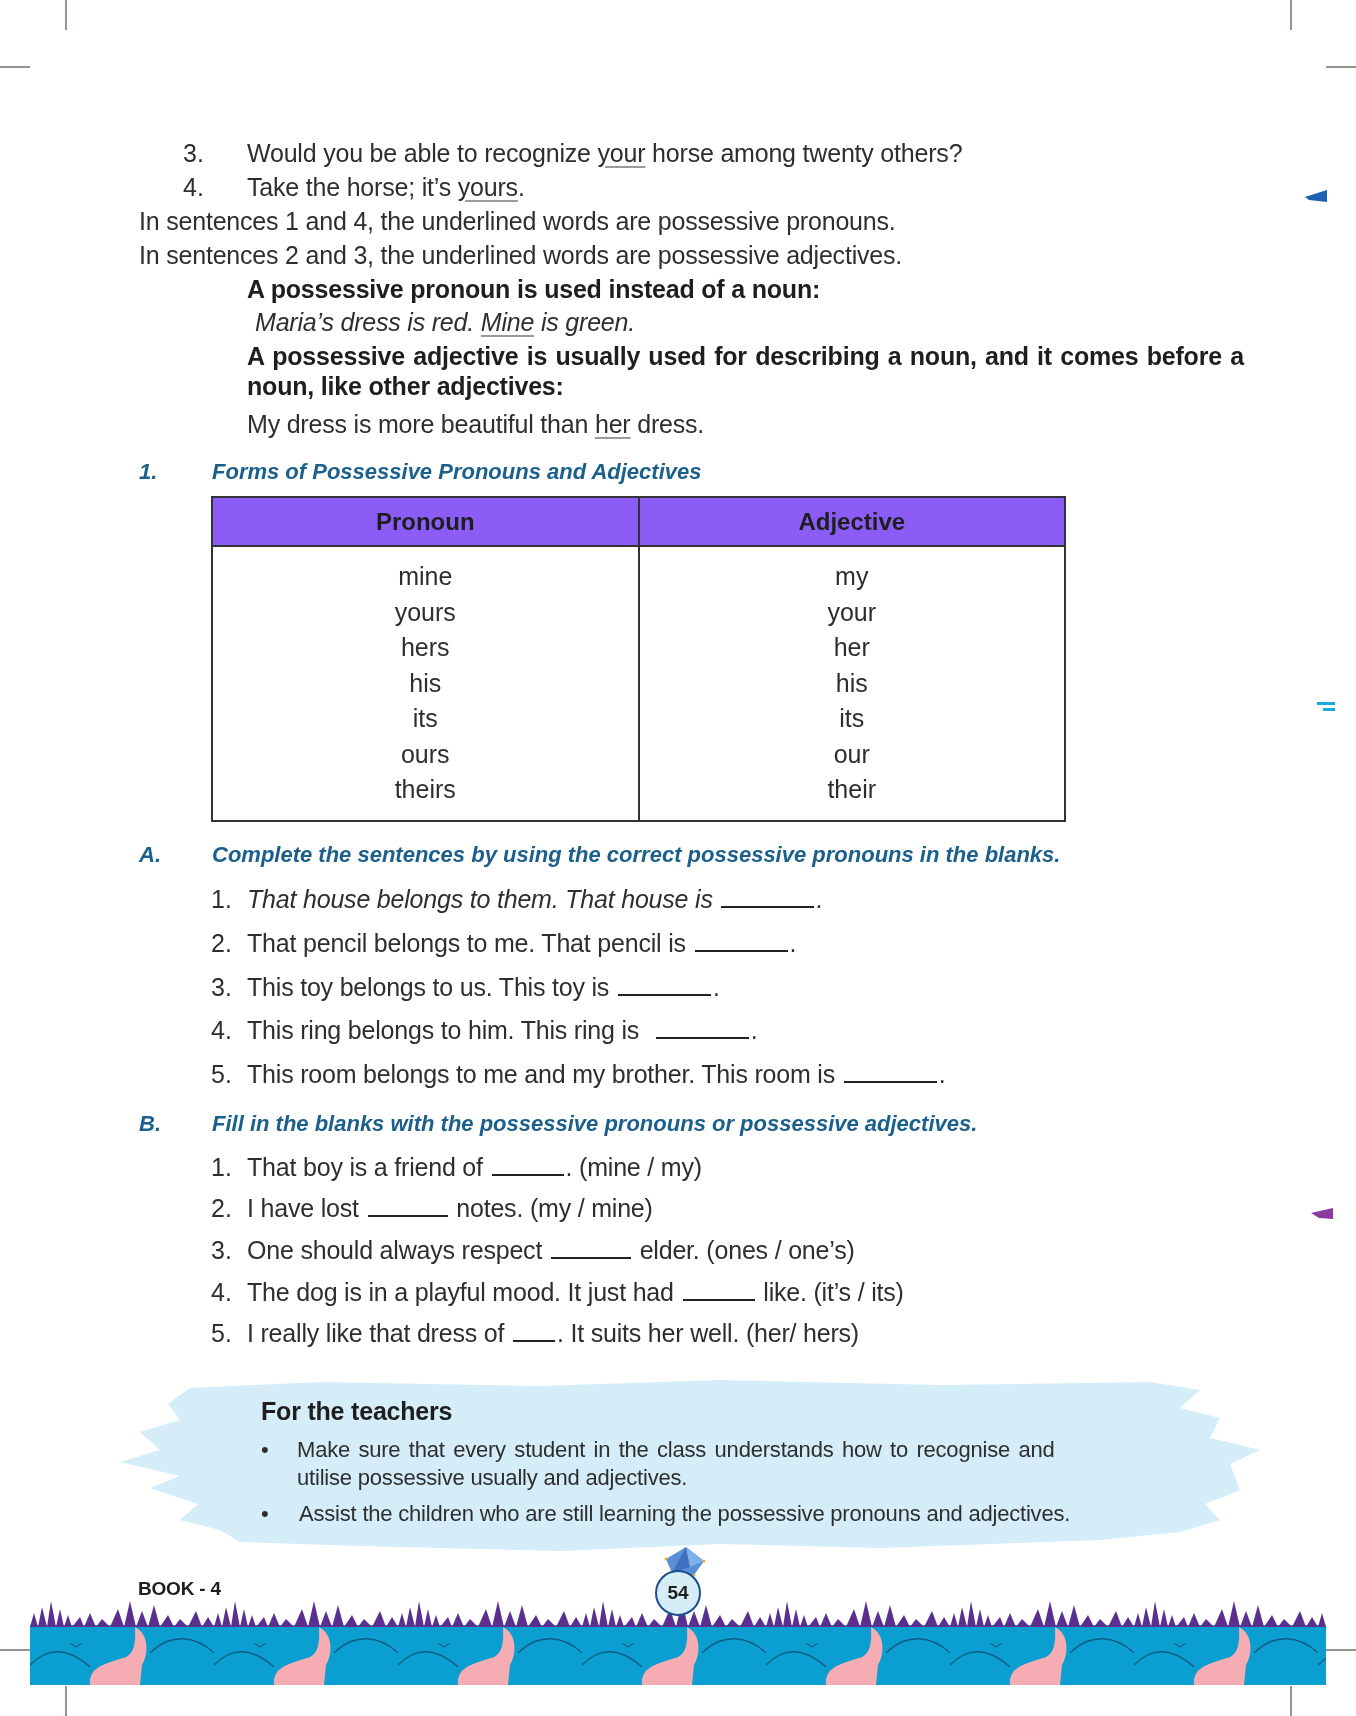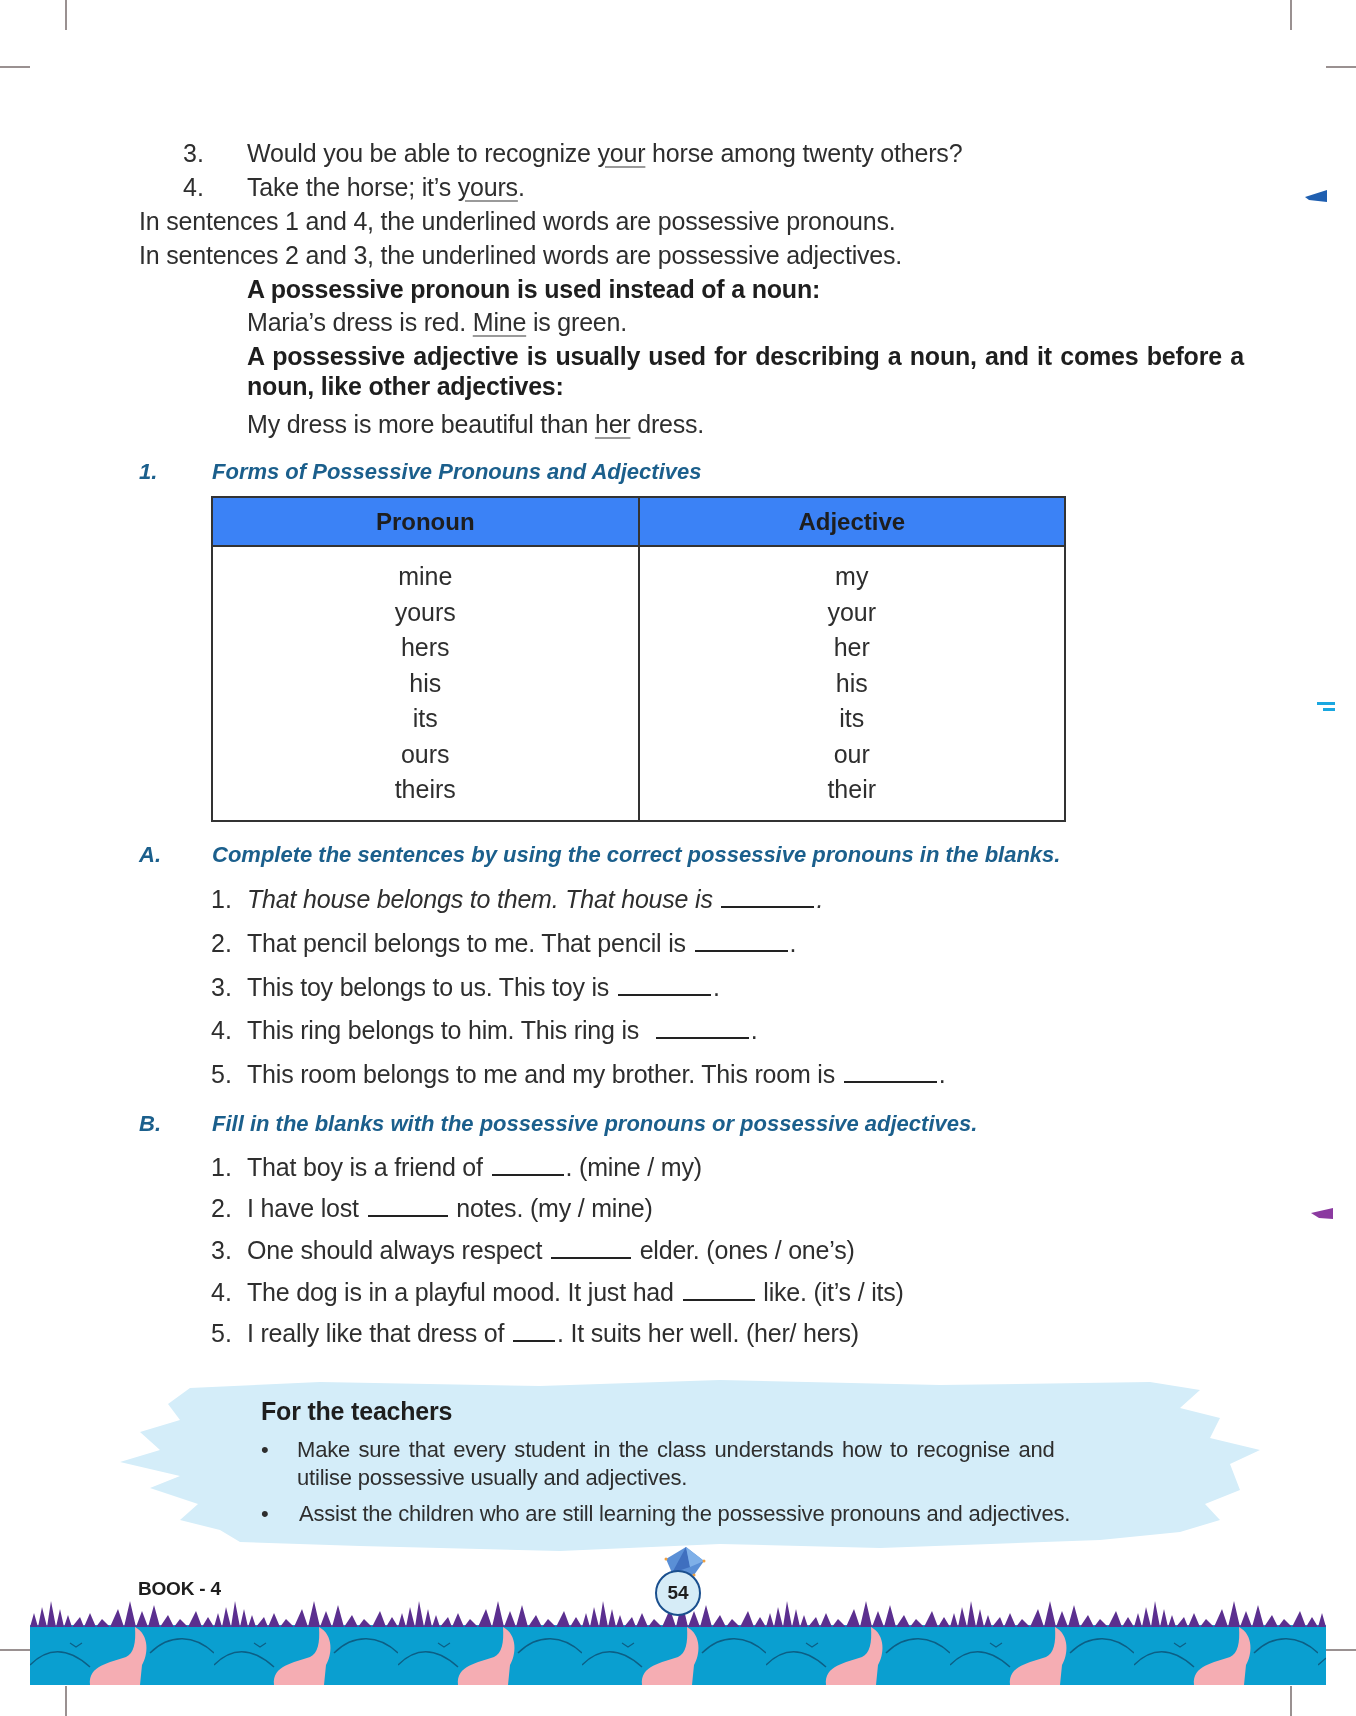--- a/index.html
+++ b/index.html
@@ -7,21 +7,21 @@
          font-family:"Liberation Sans", sans-serif; color:#2b2b2b; }
   .abs { position:absolute; }
   .crop { position:absolute; background:#9a9191; }
   .txt { position:absolute; font-size:25px; line-height:30px; white-space:nowrap; color:#2e2e2e; letter-spacing:-0.2px; }
   .bold { font-weight:bold; color:#1e1e1e; }
   .num { position:absolute; font-size:25px; line-height:30px; color:#2e2e2e; }
   .u { text-decoration:underline; text-decoration-color:#9a9a9a; text-underline-offset:4px; }
   .heading-lbl { position:absolute; font-size:22px; line-height:28px; font-weight:bold; font-style:italic; color:#1b5f8c; }
   .blank { display:inline-block; border-bottom:2px solid #222; height:22px; vertical-align:baseline; margin:0 2px; }
   table.forms { position:absolute; left:211px; top:496px; width:855px; height:326px; border-collapse:collapse; }
-  table.forms th { background:#3b82f6; height:47px; font-size:24px; font-weight:bold; color:#1e1e1e; border:2px solid #333; text-align:center; padding:0; }
+  table.forms th { background:#8b5cf6; height:47px; font-size:24px; font-weight:bold; color:#1e1e1e; border:2px solid #333; text-align:center; padding:0; }
   table.forms td { border:2px solid #333; vertical-align:top; text-align:center; padding:12px 0 0 0; width:50%; }
   table.forms td .cell-item { display:block; font-size:25px; line-height:35.5px; color:#2e2e2e; }
   .teacher-bg { position:absolute; left:120px; top:1380px; width:1140px; height:175px; }
   .reg-mark { position:absolute; width:22px; height:14px; }
   .ribbon { position:absolute; left:30px; top:1595px; width:1296px; height:90px; }
   .page-circle { position:absolute; left:655px; top:1570px; width:42px; height:42px; border-radius:50%;
                  border:2.5px solid #1a4f8e; background:#d6ecf7; text-align:center; line-height:42px;
                  font-size:19px; font-weight:bold; color:#1e1e1e; }
 </style>
 </head>
@@ -53,21 +53,21 @@
 </div>
 <div class="num" style="left:183px;top:172px;">4.</div>
 <div class="txt" style="left:247px;top:172px;">
   <span>Take the horse; it’s </span><span class="u">yours</span><span>.</span>
 </div>
 
 <div class="txt" style="left:139px;top:206px;">In sentences 1 and 4, the underlined words are possessive pronouns.</div>
 <div class="txt" style="left:139px;top:240px;text-align:right;">In sentences 2 and 3, the underlined words are possessive adjectives.</div>
 
 <div class="txt bold" style="left:247px;top:274px;">A possessive pronoun is used instead of a noun:</div>
-<div class="txt" style="left:247px;top:307px;">
+<div class="txt" style="left:255px;top:307px;font-style:italic;">
   <span>Maria’s dress is red. </span><span class="u">Mine</span><span> is green.</span>
 </div>
 <div class="txt bold" style="left:247px;top:341px;word-spacing:1.5px;">A possessive adjective is usually used for describing a noun, and it comes before a</div>
 <div class="txt bold" style="left:247px;top:371px;text-align:center;">noun, like other adjectives:</div>
 <div class="txt" style="left:247px;top:409px;">
   <span>My dress is more beautiful than </span><span class="u">her</span><span> dress.</span>
 </div>
 
 <div class="heading-lbl" style="left:139px;top:458px;">1.</div>
 <div class="heading-lbl" style="left:212px;top:458px;">Forms of Possessive Pronouns and Adjectives</div>

